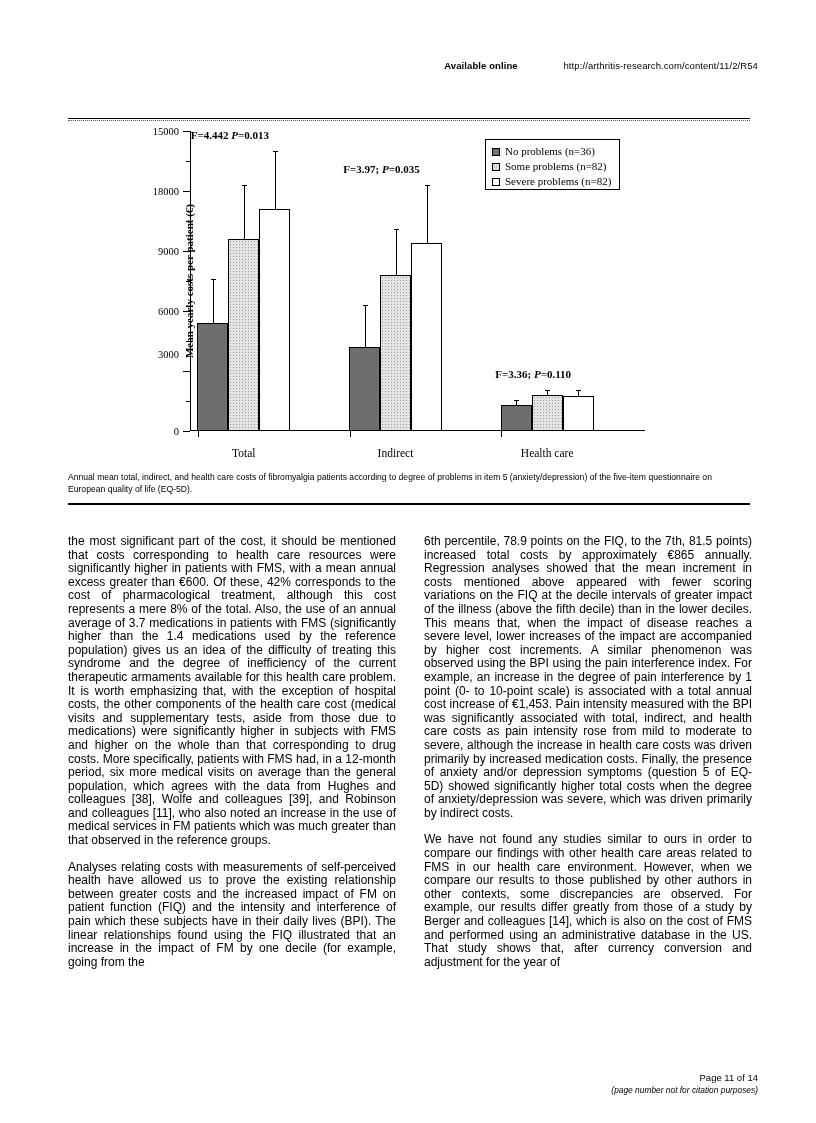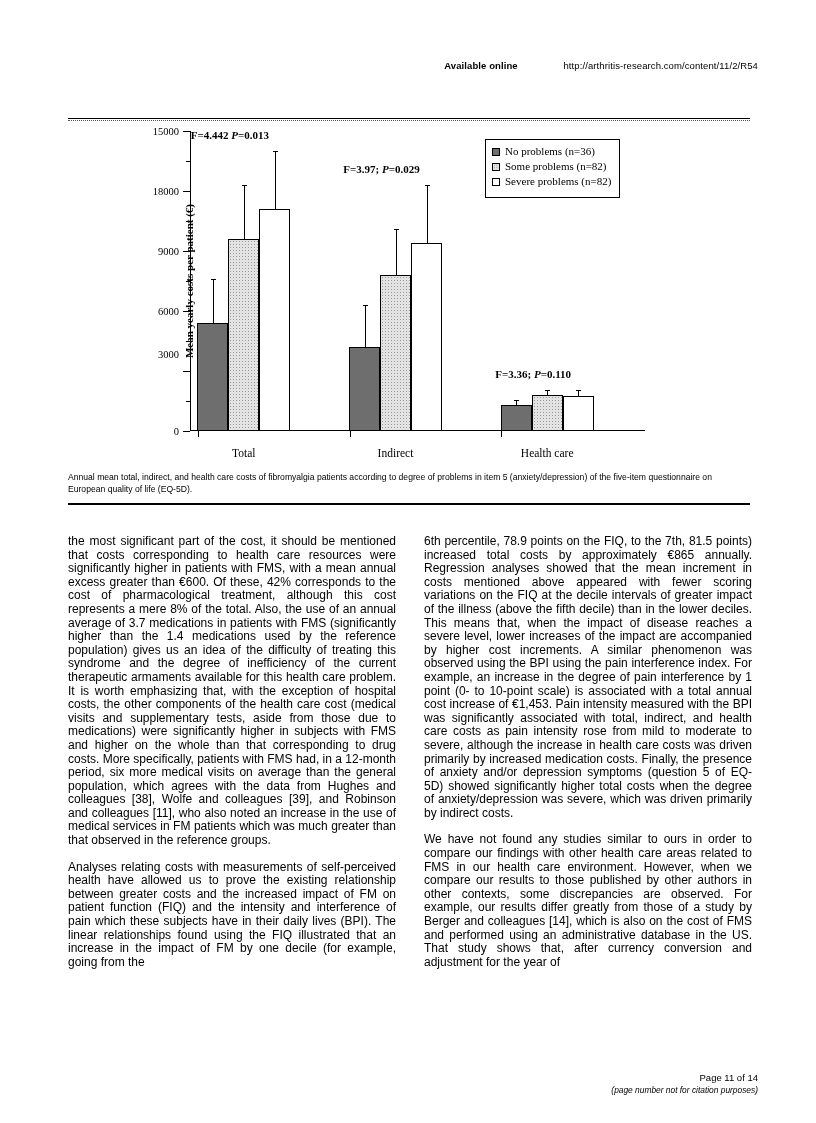--- a/index.html
+++ b/index.html
@@ -101,21 +101,21 @@
     font-size:11px; font-weight:bold; white-space:nowrap;
     transform:translateX(-50%);
     padding-left:8px;
   }
   .annot i { font-style:italic; }
 
   .legend {
     position:absolute;
     border:1px solid #000;
     background:#fff;
-    padding:4px 8px 8px 6px;
+    padding:4px 8px 0 6px;
     font-family:"Liberation Serif", serif;
     font-size:11px;
     line-height:15px;
   }
   .legend-row { display:flex; align-items:center; white-space:nowrap; }
   .swatch {
     width:8px; height:8px; border:1px solid #000; margin-right:5px;
     box-sizing:border-box; flex:0 0 auto;
   }
   .swatch.fill-dark  { background-color:#6e6e6e; }
@@ -205,21 +205,21 @@
           <div class="errbar" style="left: 174.5px; top: 174px; height: 42px;"></div>
           <div class="errcap" style="left: 172.5px; top: 174px;"></div>
           <div class="bar fill-light" style="left: 190px; width: 31px; height: 156px;"></div>
           <div class="errbar" style="left: 205.5px; top: 98px; height: 46px;"></div>
           <div class="errcap" style="left: 203.5px; top: 98px;"></div>
           <div class="bar fill-white" style="left: 221px; width: 31px; height: 188px;"></div>
           <div class="errbar" style="left: 236.5px; top: 54px; height: 58px;"></div>
           <div class="errcap" style="left: 234.5px; top: 54px;"></div>
           <div class="xtick" style="left: 159.667px;"></div>
           <div class="xlabel-txt" style="left: 205.5px;">Indirect</div>
-          <div class="annot" style="left: 187.5px; top: 32px;"><span>F=3.97; </span><i>P</i><span>=0.029</span></div>
+          <div class="annot" style="left: 187.5px; top: 32px;"><span>F=3.97; </span><i>P</i><span>=0.035</span></div>
           <div class="bar fill-dark" style="left: 310.667px; width: 31px; height: 26px;"></div>
           <div class="errbar" style="left: 326.167px; top: 268.8px; height: 5.2px;"></div>
           <div class="errcap" style="left: 324.167px; top: 268.8px;"></div>
           <div class="bar fill-light" style="left: 341.667px; width: 31px; height: 35.6px;"></div>
           <div class="errbar" style="left: 357.167px; top: 258.8px; height: 5.6px;"></div>
           <div class="errcap" style="left: 355.167px; top: 258.8px;"></div>
           <div class="bar fill-white" style="left: 372.667px; width: 31px; height: 35.2px;"></div>
           <div class="errbar" style="left: 388.167px; top: 259.2px; height: 5.6px;"></div>
           <div class="errcap" style="left: 386.167px; top: 259.2px;"></div>
           <div class="xtick" style="left: 311.333px;"></div>

